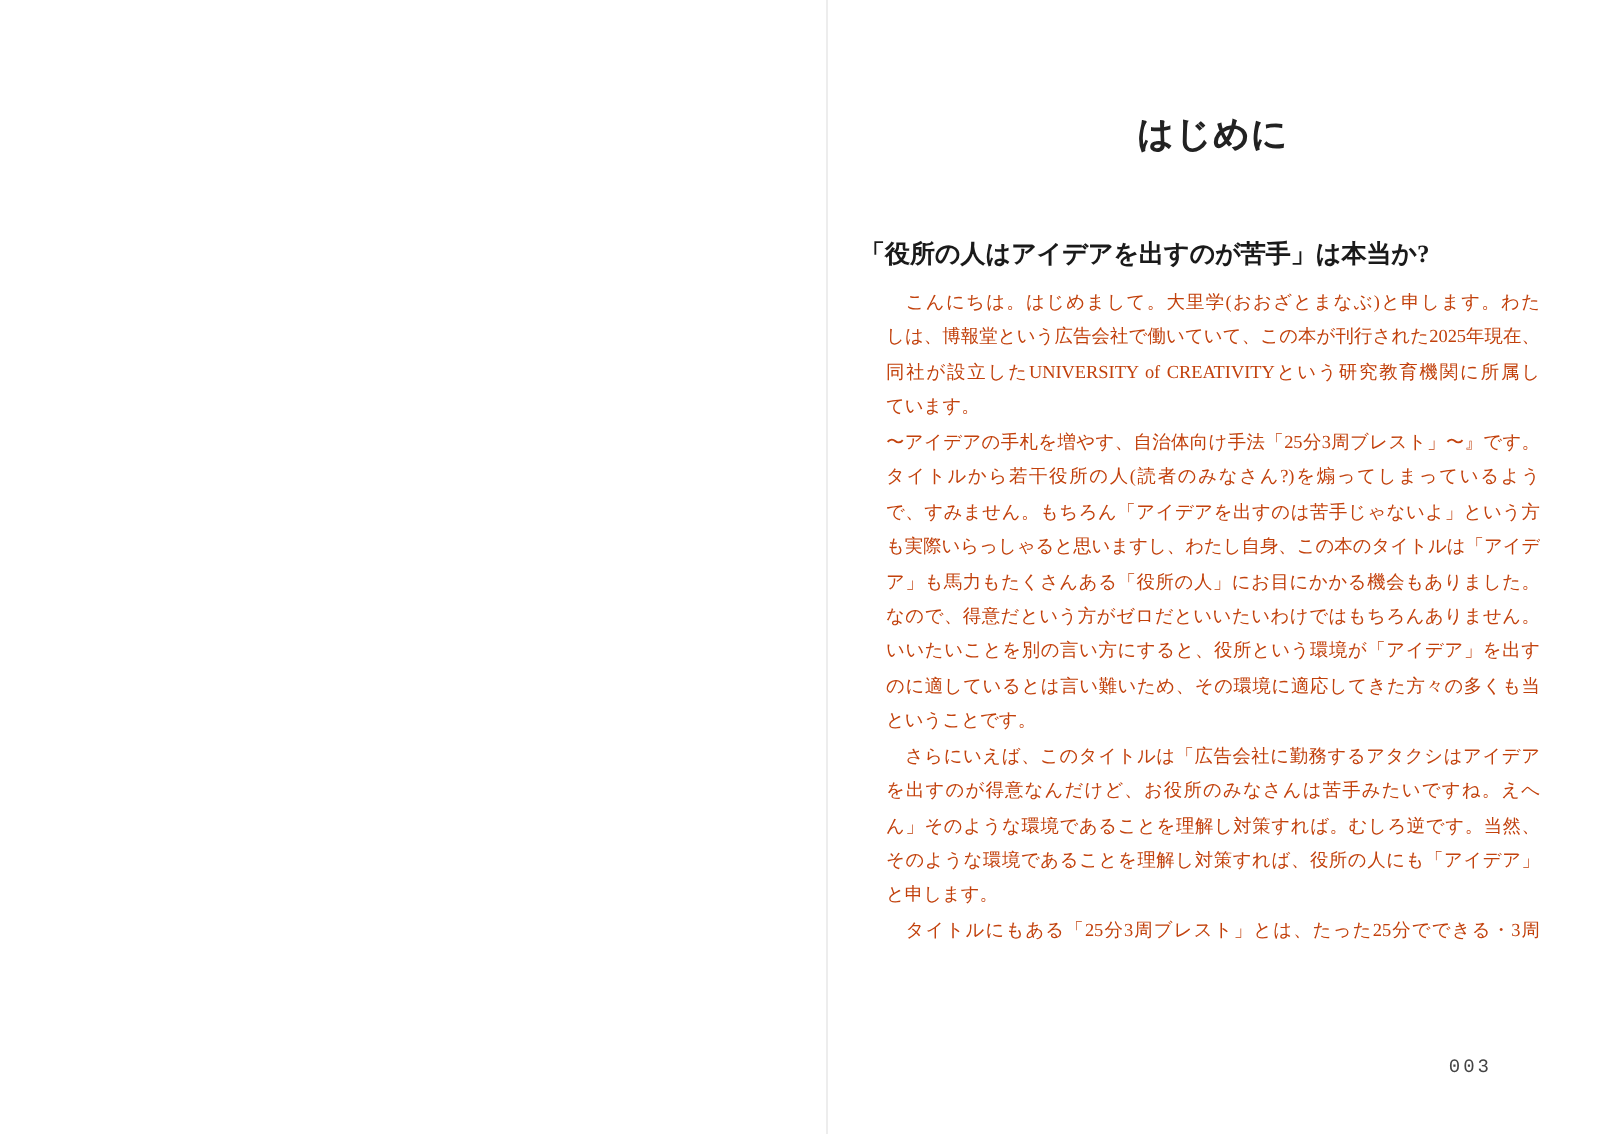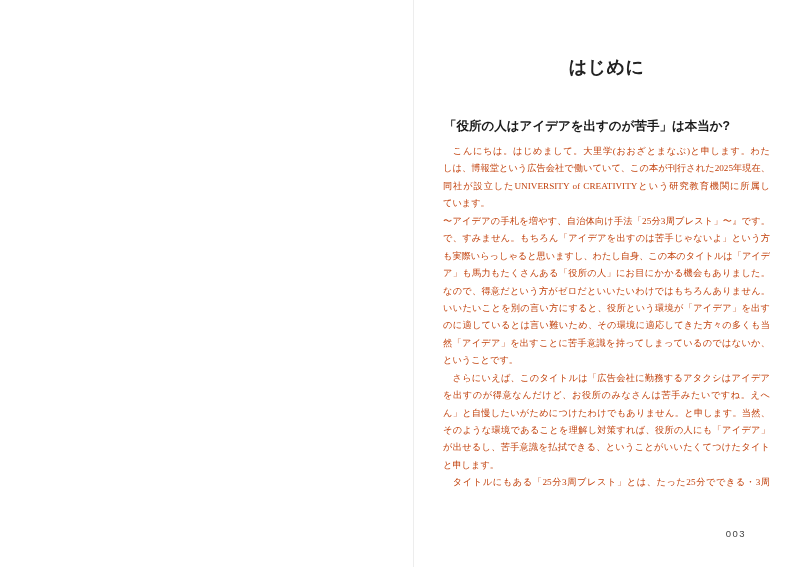--- a/index.html
+++ b/index.html
@@ -31,24 +31,24 @@
     text-align: center;
     font-family: "Liberation Sans", sans-serif;
     font-weight: 600;
     font-size: 18px;
     line-height: 28px;
     letter-spacing: 0.5px;
     color: #222222;
   }
   .section-heading {
     position: absolute;
-    left: 444px;
+    left: 430px;
     top: 117px;
     width: 335px;
-    font-family: Liberation Mono, monospace;
+    font-family: Liberation Serif, serif;
     font-weight: 700;
     font-size: 12.5px;
     line-height: 21px;
     color: #1a1a1a;
   }
   .body-text {
     position: absolute;
     left: 443px;
     top: 143px;
     width: 327px;
@@ -67,21 +67,21 @@
   }
   .body-line.p-end {
     text-align-last: left;
   }
   .page-number {
     position: absolute;
     left: 690px;
     top: 527px;
     width: 56px;
     text-align: right;
-    font-family: Liberation Sans, sans-serif;
+    font-family: Liberation Mono, monospace;
     font-size: 9.5px;
     line-height: 14px;
     letter-spacing: 1.5px;
     color: #444444;
     font-feature-settings: "onum";
   }
 </style>
 </head>
 <body>
 
@@ -93,32 +93,31 @@
 
   <div class="section-heading">「役所の人はアイデアを出すのが苦手」は本当か?</div>
 
   <div class="body-text">
 
   <div class="body-line">　こんにちは。はじめまして。大里学(おおざとまなぶ)と申します。わた</div>
       <div class="body-line">しは、博報堂という広告会社で働いていて、この本が刊行された2025年現在、</div>
       <div class="body-line">同社が設立したUNIVERSITY of CREATIVITYという研究教育機関に所属し</div>
       <div class="body-line p-end">ています。</div>
       <div class="body-line">〜アイデアの手札を増やす、自治体向け手法「25分3周ブレスト」〜』です。</div>
+      <div class="body-line">タイトルから若干役所の人(読者のみなさん?)を煽ってしまっているよう</div>
       <div class="body-line">で、すみません。もちろん「アイデアを出すのは苦手じゃないよ」という方</div>
       <div class="body-line">も実際いらっしゃると思いますし、わたし自身、この本のタイトルは「アイデ</div>
       <div class="body-line">ア」も馬力もたくさんある「役所の人」にお目にかかる機会もありました。</div>
       <div class="body-line">なので、得意だという方がゼロだといいたいわけではもちろんありません。</div>
       <div class="body-line">いいたいことを別の言い方にすると、役所という環境が「アイデア」を出す</div>
       <div class="body-line">のに適しているとは言い難いため、その環境に適応してきた方々の多くも当</div>
-      <div class="body-line">然「アイデア」を出すことに苦手意識を持ってしまっているのではないか、</div>
       <div class="body-line p-end">ということです。</div>
       <div class="body-line">　さらにいえば、このタイトルは「広告会社に勤務するアタクシはアイデア</div>
       <div class="body-line">を出すのが得意なんだけど、お役所のみなさんは苦手みたいですね。えへ</div>
-      <div class="body-line">ん」と自慢したいがためにつけたわけでもありません。と申します。当然、</div>
+      <div class="body-line">ん」そのような環境であることを理解し対策すれば。むしろ逆です。当然、</div>
       <div class="body-line">そのような環境であることを理解し対策すれば、役所の人にも「アイデア」</div>
-      <div class="body-line">が出せるし、苦手意識を払拭できる、ということがいいたくてつけたタイト</div>
       <div class="body-line p-end">と申します。</div>
       <div class="body-line">　タイトルにもある「25分3周ブレスト」とは、たった25分でできる・3周</div>
     </div>
 
   <div class="page-number">003</div>
 
 </div>
 
 </body></html>

